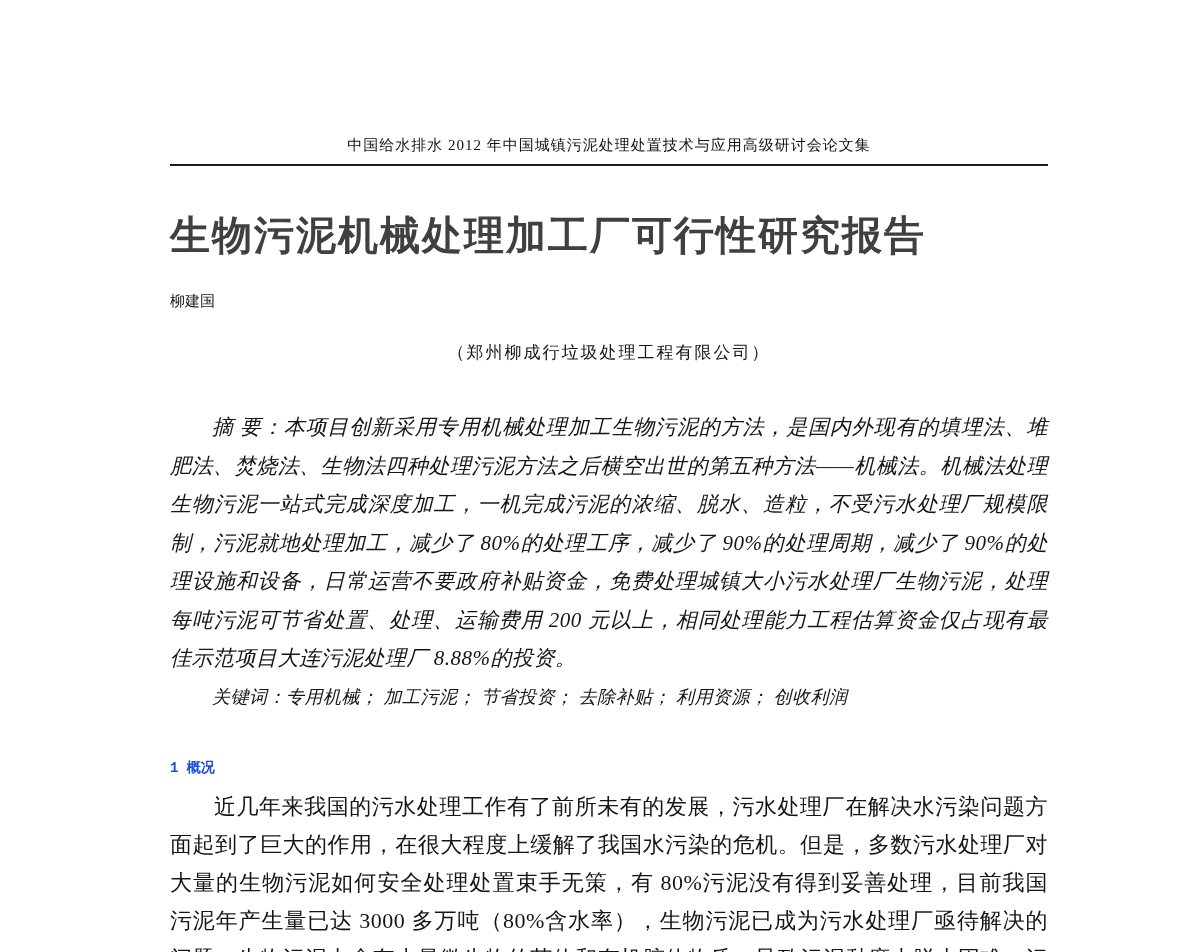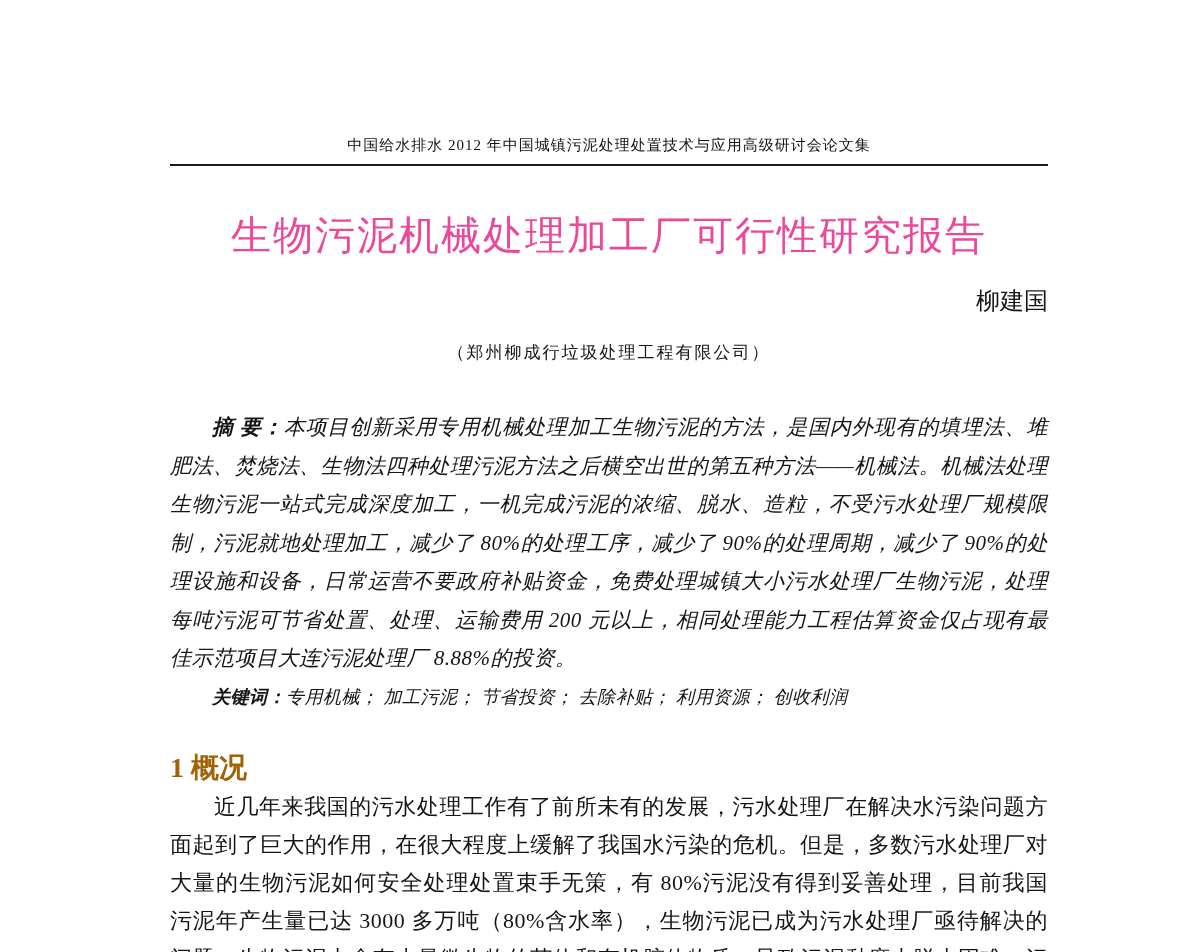--- a/index.html
+++ b/index.html
@@ -30,32 +30,31 @@
     letter-spacing: 1px;
     color: #111;
   }
   .header-rule {
     border: none;
     border-top: 2px solid #1c1c1c;
     margin: 9px 0 0 0;
   }
   .title {
     margin: 42px 0 0 0;
-    text-align: center;
     font-size: 40px;
     line-height: 54px;
-    font-weight: 400;
+    font-weight: 700;
     letter-spacing: 2px;
     font-family: "Liberation Sans", "DejaVu Sans", sans-serif;
-    color: #ec4899;
+    color: #404040;
   }
   .author {
     margin-top: 28px;
-    text-align: right;
-    font-size: 24px;
+    text-align: left;
+    font-size: 15px;
     line-height: 22px;
   }
   .affiliation {
     margin-top: 32px;
     text-align: center;
     font-size: 17px;
     line-height: 18px;
     letter-spacing: 2px;
   }
   .abstract {
@@ -69,29 +68,29 @@
   }
   .keywords {
     margin: 0;
     font-size: 18px;
     line-height: 38.5px;
     text-indent: 42px;
     font-style: italic;
     letter-spacing: 0.5px;
   }
   .label {
-    font-weight: 700;
+    font-weight: 400;
   }
   .section-heading {
     margin: 40px 0 0 0;
-    font-size: 28px;
+    font-size: 14px;
     line-height: 24px;
     font-weight: 700;
-    font-family: Liberation Serif, serif;
-    color: #a16207;
+    font-family: Liberation Mono, monospace;
+    color: #1d4ed8;
   }
   .body-paragraph {
     margin: 8px 0 0 0;
     font-size: 22px;
     line-height: 38px;
     text-align: justify;
     text-indent: 44px;
     letter-spacing: 0.5px;
   }
 </style>

